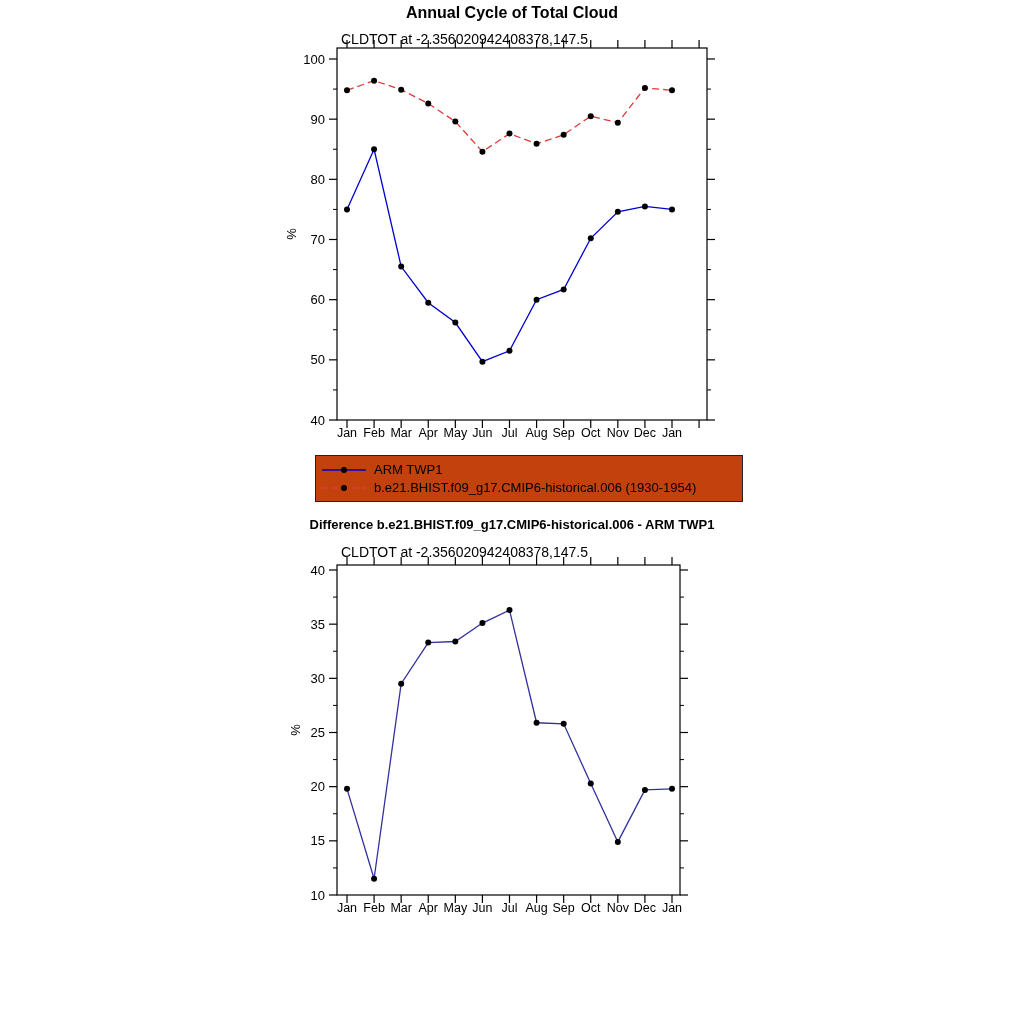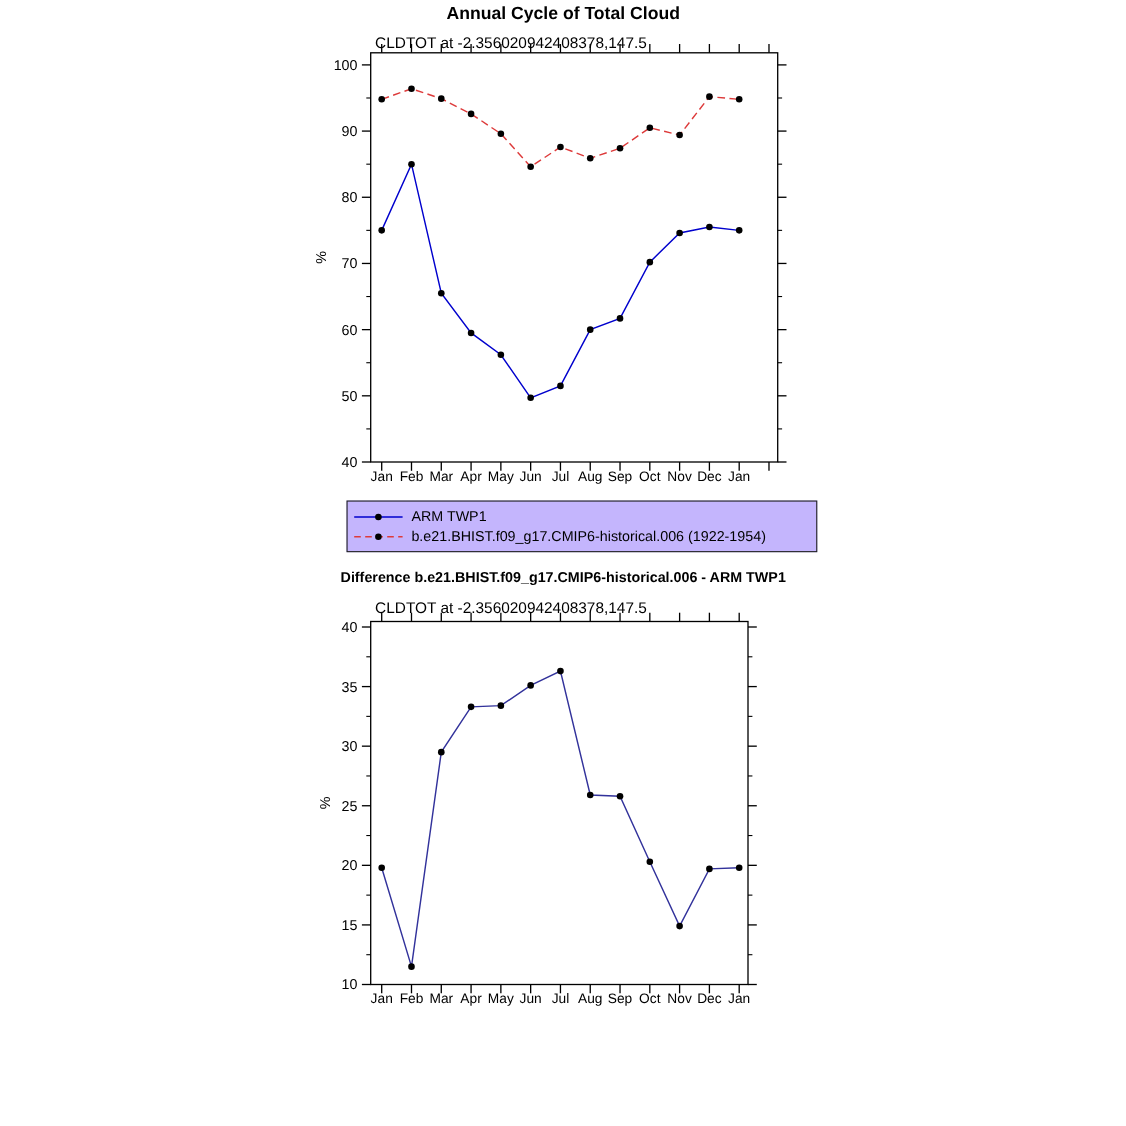--- a/index.html
+++ b/index.html
@@ -7,21 +7,21 @@
   body { font-family:"Liberation Sans", sans-serif; color:#000; }
   .page { position:relative; width:1024px; height:1024px; background:#ffffff; overflow:hidden;border-radius:24px; }
   .chart1-title { position:absolute; top:4px; left:0; width:1024px; text-align:center;
                   font-size:16px; font-weight:bold; }
   .chart1-subtitle { position:absolute; top:31px; left:341px; font-size:14px; }
   .chart2-title { position:absolute; top:517px; left:0; width:1024px; text-align:center;
                   font-size:13px; font-weight:bold; }
   .chart2-subtitle { position:absolute; top:544px; left:341px; font-size:14px; }
   #plots { position:absolute; left:0; top:0; }
   .legend { position:absolute; left:315px; top:455px; width:428px; height:47px;
-            border:1px solid #222; background:#c4b5fd;
+            border:1px solid #222; background:#c2410c;
             display:flex; flex-direction:column; justify-content:center; gap:3px;
             padding:2px 4px; font-size:13px; }
   .legend-row { display:flex; align-items:center; gap:6px; white-space:nowrap; }
   .legend-row svg { flex:0 0 auto; }
   text { font-family:"Liberation Sans", sans-serif; }
 </style>
 </head>
 <body>
 
 <div class="page">
@@ -233,17 +233,17 @@
         <line x1="2" y1="7" x2="46" y2="7" stroke="#0000cd" stroke-width="1.3"></line>
         <circle cx="24" cy="7" r="3" fill="#000"></circle>
       </svg>
       <span>ARM TWP1</span>
     </div>
     <div class="legend-row">
       <svg width="48" height="14">
         <line x1="2" y1="7" x2="46" y2="7" stroke="#dd3a3a" stroke-width="1.3" stroke-dasharray="6,4"></line>
         <circle cx="24" cy="7" r="3" fill="#000"></circle>
       </svg>
-      <span>b.e21.BHIST.f09_g17.CMIP6-historical.006 (1922-1954)</span>
+      <span>b.e21.BHIST.f09_g17.CMIP6-historical.006 (1930-1954)</span>
     </div>
   </div>
 
 </div>
 
 </body></html>

